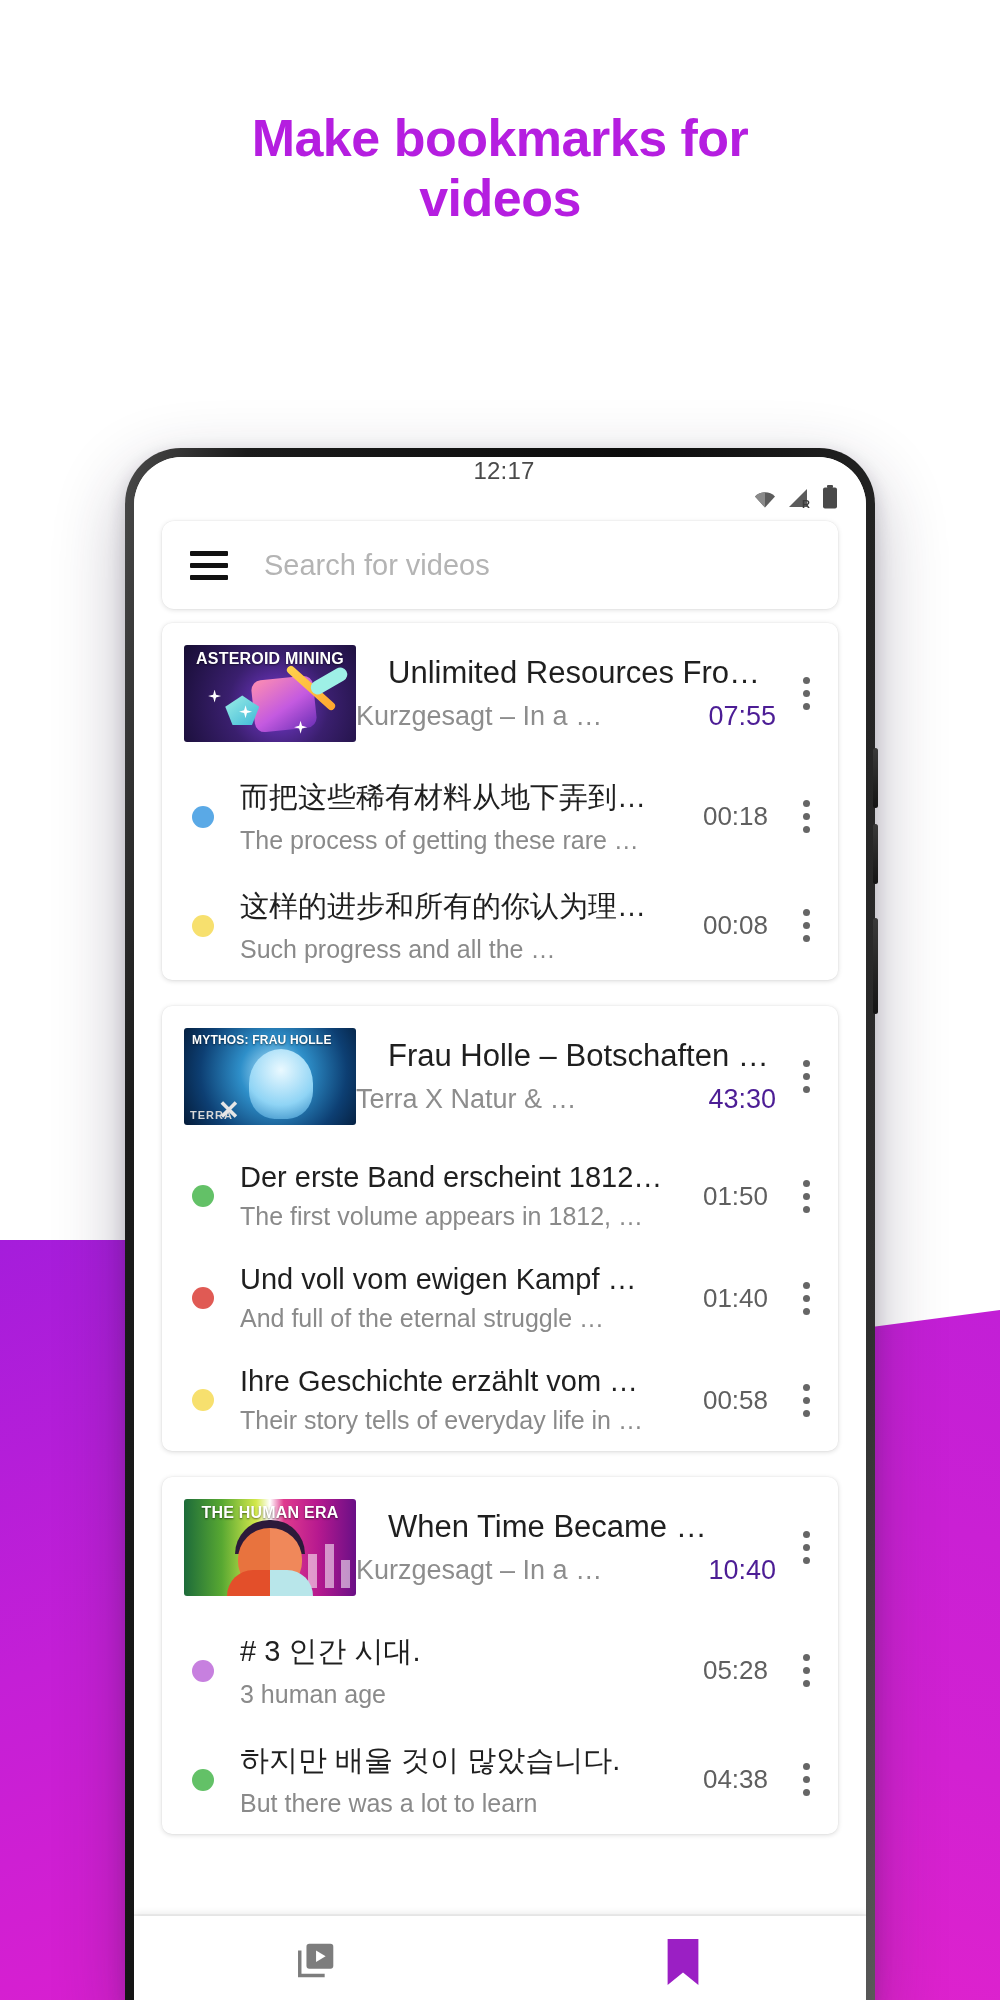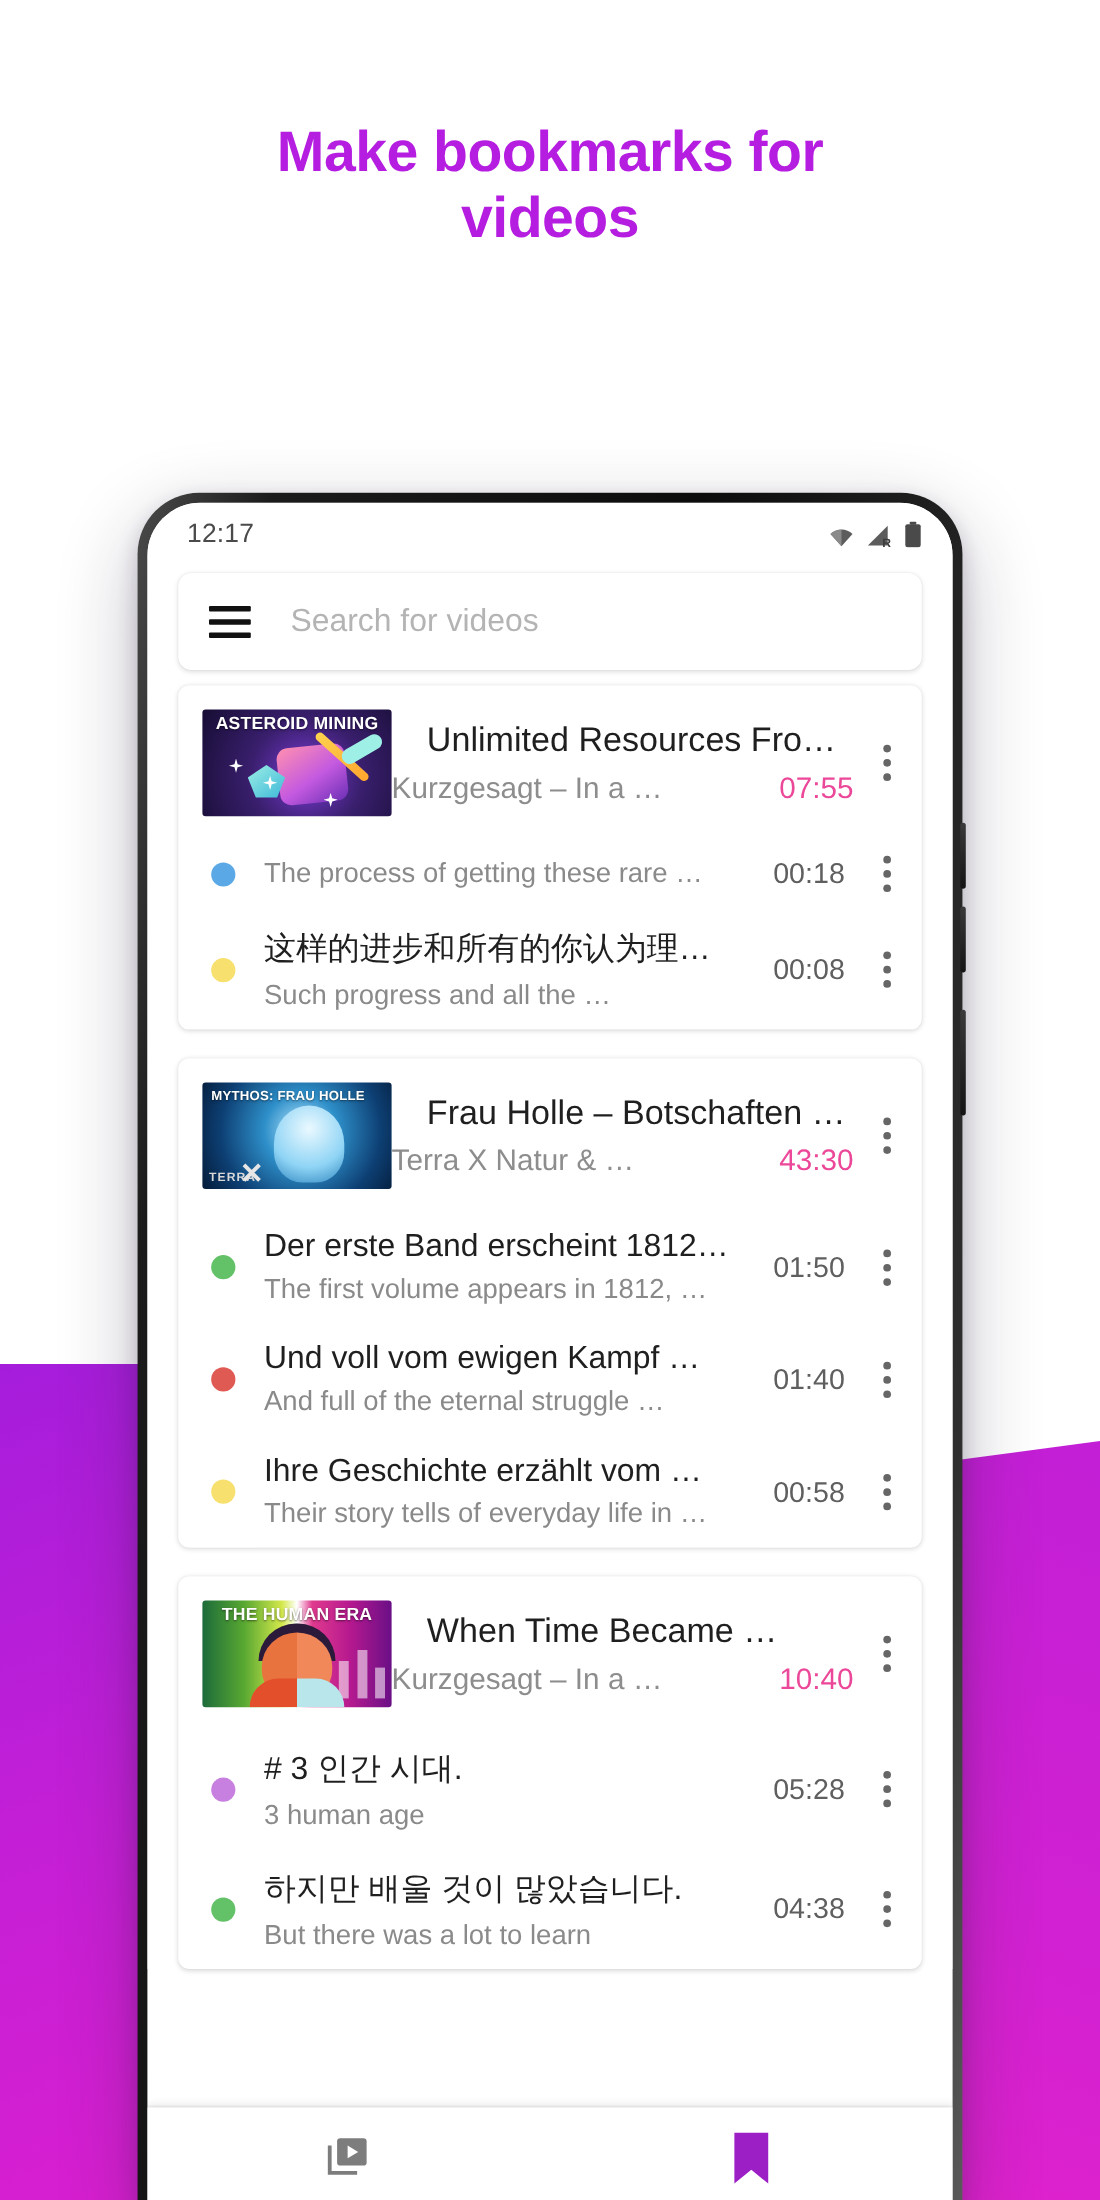--- a/index.html
+++ b/index.html
@@ -47,21 +47,21 @@
   
   .btn-side{ position:absolute; right:-3px; width:5px; border-radius:3px;
              background:linear-gradient(180deg,#3a3a3a,#141414); }
   .btn-vol1{ top:300px; height:60px; }
   .btn-vol2{ top:376px; height:60px; }
   .btn-pwr { top:470px; height:96px; }
 
   
   .statusbar{
     height:58px; display:flex; align-items:center;
-    padding:0 28px 0 36px; background:#ffffff;
+    padding:0 28px 0 36px; background:#ffffff;flex-direction:column;
   }
   .status-time{ font-size:24px; color:#4a4a4a; letter-spacing:.2px; }
   .status-icons{ margin-left:auto; display:flex; align-items:flex-end; gap:9px; }
 
   
   .search-wrap{ padding:6px 28px 14px 28px; background:#ffffff; }
   .searchbar{
     height:88px; background:#fff; border-radius:12px;
     display:flex; align-items:center; padding:0 28px;
     box-shadow:0 1px 5px rgba(0,0,0,.13), 0 0 0 .5px rgba(0,0,0,.04);
@@ -117,21 +117,21 @@
   .th-humanera .hair{ position:absolute; left:50%; top:22%; transform:translateX(-50%);
        width:70px; height:34px; background:#2c1a3a; border-radius:35px 35px 0 0; }
   .th-humanera .body{ position:absolute; left:50%; bottom:0; transform:translateX(-50%);
        width:86px; height:26px; background:linear-gradient(90deg,#e34f2a 50%,#b8e6ea 50%); border-radius:30px 30px 0 0; }
   .th-humanera .bld{ position:absolute; bottom:8px; width:9px; background:rgba(255,255,255,.55); }
 
   .video-meta{ flex:1 1 auto; min-width:0; }
   .video-title{ font-size:31px; color:#1f1f1f; white-space:nowrap; overflow:hidden; margin-bottom:10px;margin-left:32px; }
   .video-sub{ display:flex; align-items:baseline; }
   .video-channel{ font-size:27px; color:#8d8d8d; white-space:nowrap; overflow:hidden; max-width:300px; }
-  .video-duration{ font-size:27px; color:#ec4899; margin-left:auto; padding-right:6px; }
+  .video-duration{ font-size:27px; color:#4c1d95; margin-left:auto; padding-right:6px; }
 
   .kebab{ width:40px; flex:0 0 auto; display:flex; flex-direction:column; align-items:center; gap:6px; padding-left:8px; }
   .kebab i{ width:7px; height:7px; border-radius:50%; background:#666; display:block; }
 
   
   .bm-row{ display:flex; align-items:center; padding:16px 16px 16px 30px; }
   .bm-dot{ width:22px; height:22px; border-radius:50%; flex:0 0 auto; margin-right:26px; }
   .bm-text{ flex:1 1 auto; min-width:0; }
   .bm-title{ font-size:29px; color:#1f1f1f; white-space:nowrap; overflow:hidden; margin-bottom:8px; }
   .bm-sub{ font-size:25px; color:#8a8a8a; white-space:nowrap; overflow:hidden; }
@@ -220,20 +220,21 @@
             <div class="kebab">
                 <i></i>
                 <i></i>
                 <i></i>
               </div>
           </div>
 
           <div class="bm-row">
             <div class="bm-dot" style="background:#5aa9e6"></div>
             <div class="bm-text">
+              <div class="bm-title">而把这些稀有材料从地下弄到…</div>
               <div class="bm-sub">The process of getting these rare …</div>
             </div>
             <div class="bm-time">00:18</div>
             <div class="kebab">
                 <i></i>
                 <i></i>
                 <i></i>
               </div>
           </div>
 

